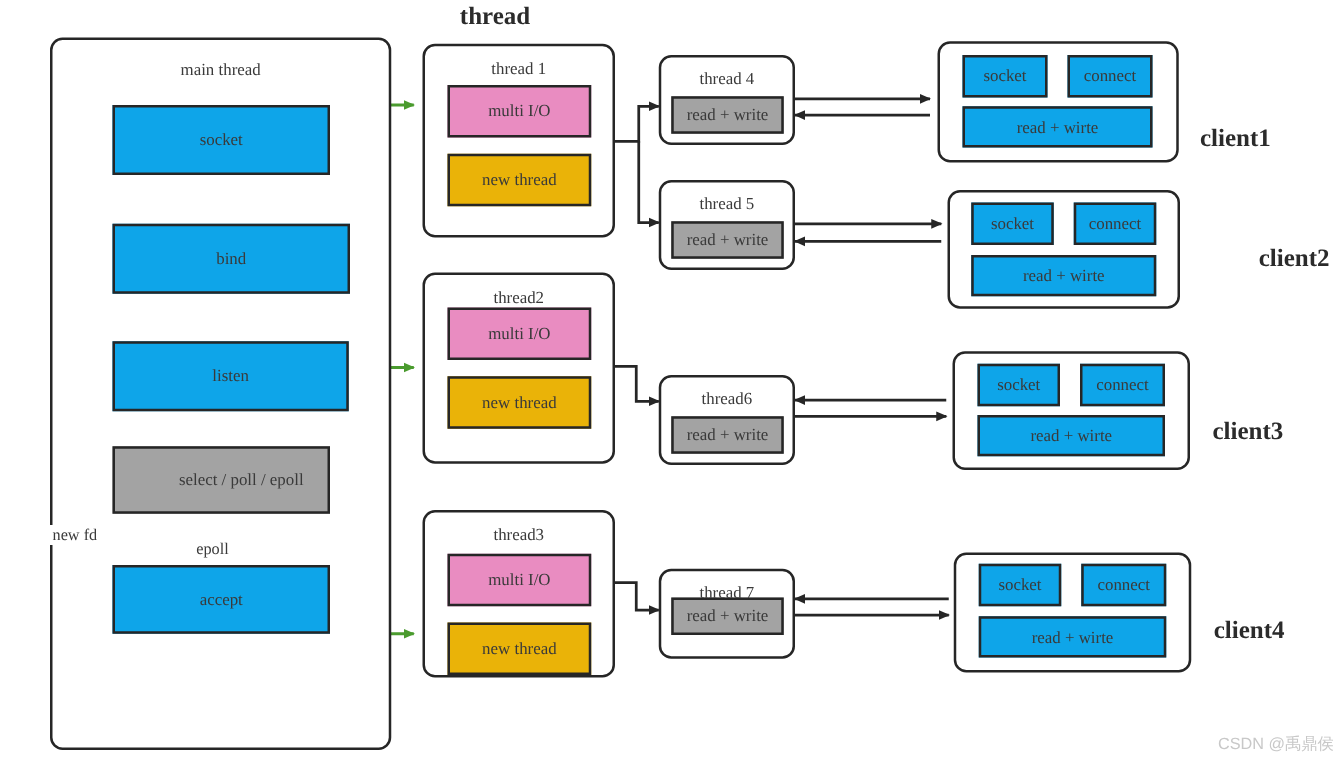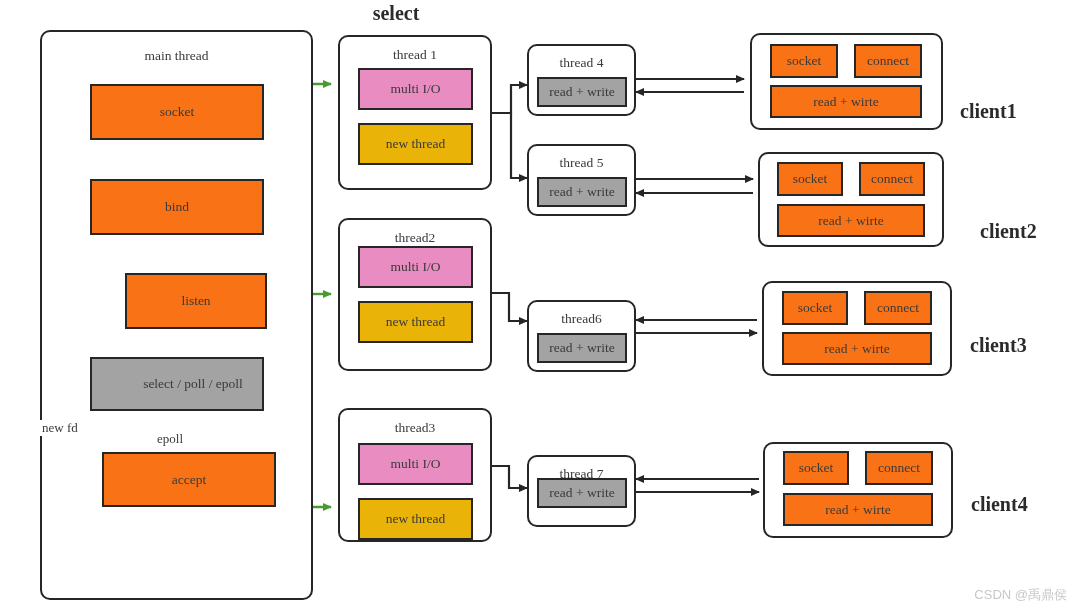--- a/index.html
+++ b/index.html
@@ -1,21 +1,21 @@
 <!DOCTYPE html>
 <html><head>
 <meta charset="utf-8">
 <style>
   html,body{margin:0;padding:0;background:#ffffff;}
   body{width:1075px;height:610px;position:relative;overflow:hidden;
        font-family:"Liberation Serif","DejaVu Serif",serif;color:#333333;}
   .canvas{position:absolute;inset:0;}
   svg.wires{position:absolute;left:0;top:0;width:1075px;height:610px;pointer-events:none;}
 
-  .box{position:absolute;box-sizing:border-box;background:#f97316;
+  .box{position:absolute;box-sizing:border-box;background:#0ea5e9;
        border:2.2px solid #262626;display:flex;align-items:center;justify-content:center;}
   .grp{position:absolute;box-sizing:border-box;background:#ffffff;
        border:2.2px solid #262626;border-radius:10px;}
   .grp-label{position:absolute;left:0;right:0;text-align:center;font-size:13.5px;color:#3a3a3a;}
   .txt{font-size:13.5px;color:#3a3a3a;line-height:1;white-space:nowrap;}
   .pink{background:#e98cc1;border-color:#262626;}
   .lgreen{background:#eab308;border-color:#262626;}
   .salmon{background:#a3a3a3;border-color:#262626;}
 
   .server-title{position:absolute;left:336px;top:2px;width:120px;text-align:center;
@@ -23,21 +23,21 @@
   .client-label{position:absolute;font-size:20px;font-weight:bold;color:#2b2b2b;white-space:nowrap;}
   .wire-label{position:absolute;font-size:13px;color:#3a3a3a;background:#ffffff;padding:0 2px;white-space:nowrap;}
   .watermark{position:absolute;right:8px;bottom:6px;font-size:13px;color:#c8c8c8;
              font-family:"Liberation Sans","DejaVu Sans",sans-serif;white-space:nowrap;}
 </style>
 </head>
 <body>
 
 <div class="canvas">
 
-  <div class="server-title">select</div>
+  <div class="server-title">thread</div>
 
   <svg class="wires" viewBox="0 0 1075 610">
     <defs>
       <marker id="arrB" markerWidth="9" markerHeight="9" refX="8" refY="4.5" orient="auto" markerUnits="userSpaceOnUse">
         <path d="M0,0.6 L9,4.5 L0,8.4 z" fill="#262626"></path>
       </marker>
       <marker id="arrG" markerWidth="9" markerHeight="9" refX="8" refY="4.5" orient="auto" markerUnits="userSpaceOnUse">
         <path d="M0,0.6 L9,4.5 L0,8.4 z" fill="#4a9b2e"></path>
       </marker>
     </defs>
@@ -78,30 +78,30 @@
     </g>
   </svg>
 
   <div class="grp" style="left:40px;top:30px;width:273px;height:570px;">
     <div class="grp-label" style="top:16px;">main  thread</div>
   </div>
 
   <div class="box" style="left:90px;top:84px;width:174px;height:56px;">
     <span class="txt">socket</span>
   </div>
-  <div class="box" style="left:90px;top:179px;width:174px;height:56px;">
+  <div class="box" style="left:90px;top:179px;width:190px;height:56px;">
     <span class="txt">bind</span>
   </div>
-  <div class="box" style="left:90px;top:273px;width:142px;height:56px;margin-left:35px;">
+  <div class="box" style="left:90px;top:273px;width:189px;height:56px;">
     <span class="txt">listen</span>
   </div>
   <div class="box salmon" style="left:90px;top:357px;width:174px;height:54px;padding-left:32px;">
     <span class="txt">select / poll / epoll</span>
   </div>
-  <div class="box" style="left:102px;top:452px;width:174px;height:55px;">
+  <div class="box" style="left:90px;top:452px;width:174px;height:55px;">
     <span class="txt">accept</span>
   </div>
 
   <div class="wire-label" style="left:40px;top:420px;">new fd</div>
   <div class="wire-label" style="left:155px;top:431px;">epoll</div>
 
   <div class="grp" style="left:338px;top:35px;width:154px;height:155px;">
     <div class="grp-label" style="top:10px;">thread 1</div>
   </div>
   <div class="box pink" style="left:358px;top:68px;width:115px;height:42px;">
@@ -174,21 +174,21 @@
   <div class="grp" style="left:758px;top:152px;width:186px;height:95px;"></div>
   <div class="box" style="left:777px;top:162px;width:66px;height:34px;">
     <span class="txt">socket</span>
   </div>
   <div class="box" style="left:859px;top:162px;width:66px;height:34px;">
     <span class="txt">connect</span>
   </div>
   <div class="box" style="left:777px;top:204px;width:148px;height:33px;">
     <span class="txt">read  + wirte</span>
   </div>
-  <div class="client-label" style="left:980px;top:196px;margin-top:24px;">client2</div>
+  <div class="client-label" style="left:1007px;top:196px;">client2</div>
 
   <div class="grp" style="left:762px;top:281px;width:190px;height:95px;"></div>
   <div class="box" style="left:782px;top:291px;width:66px;height:34px;">
     <span class="txt">socket</span>
   </div>
   <div class="box" style="left:864px;top:291px;width:68px;height:34px;">
     <span class="txt">connect</span>
   </div>
   <div class="box" style="left:782px;top:332px;width:150px;height:33px;">
     <span class="txt">read  + wirte</span>

